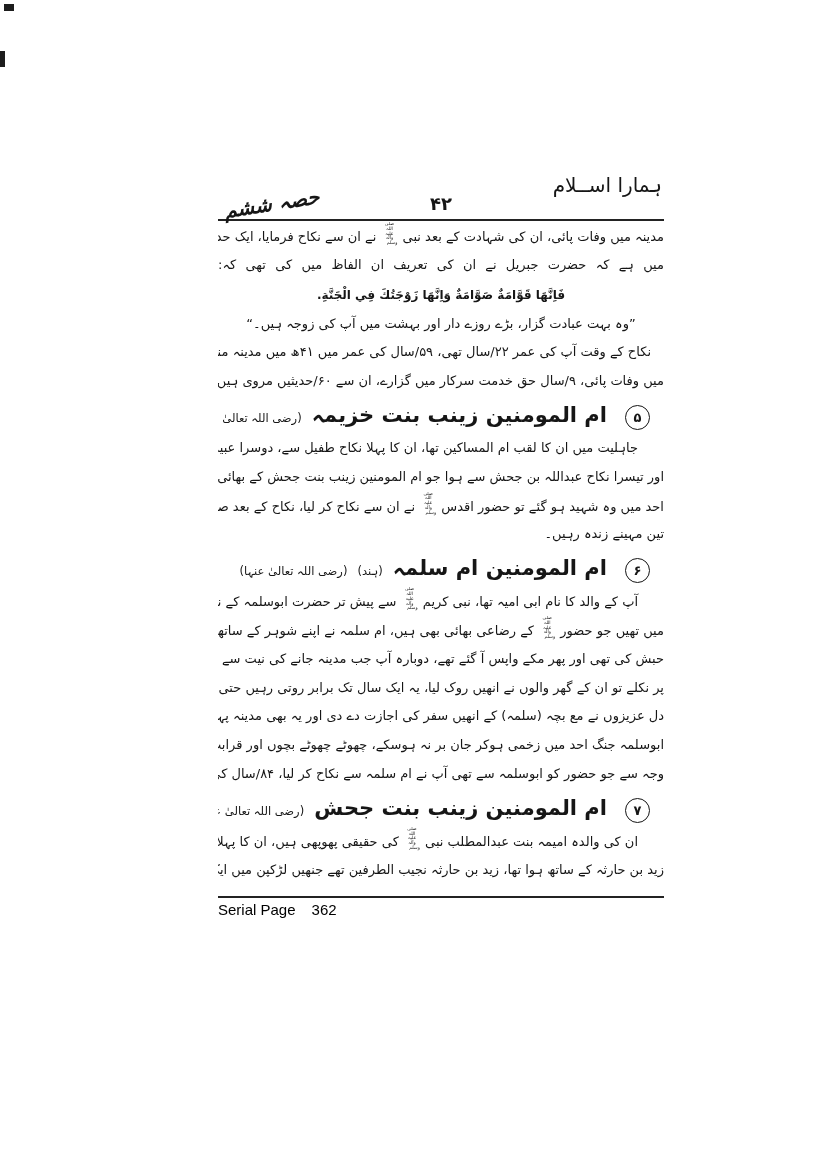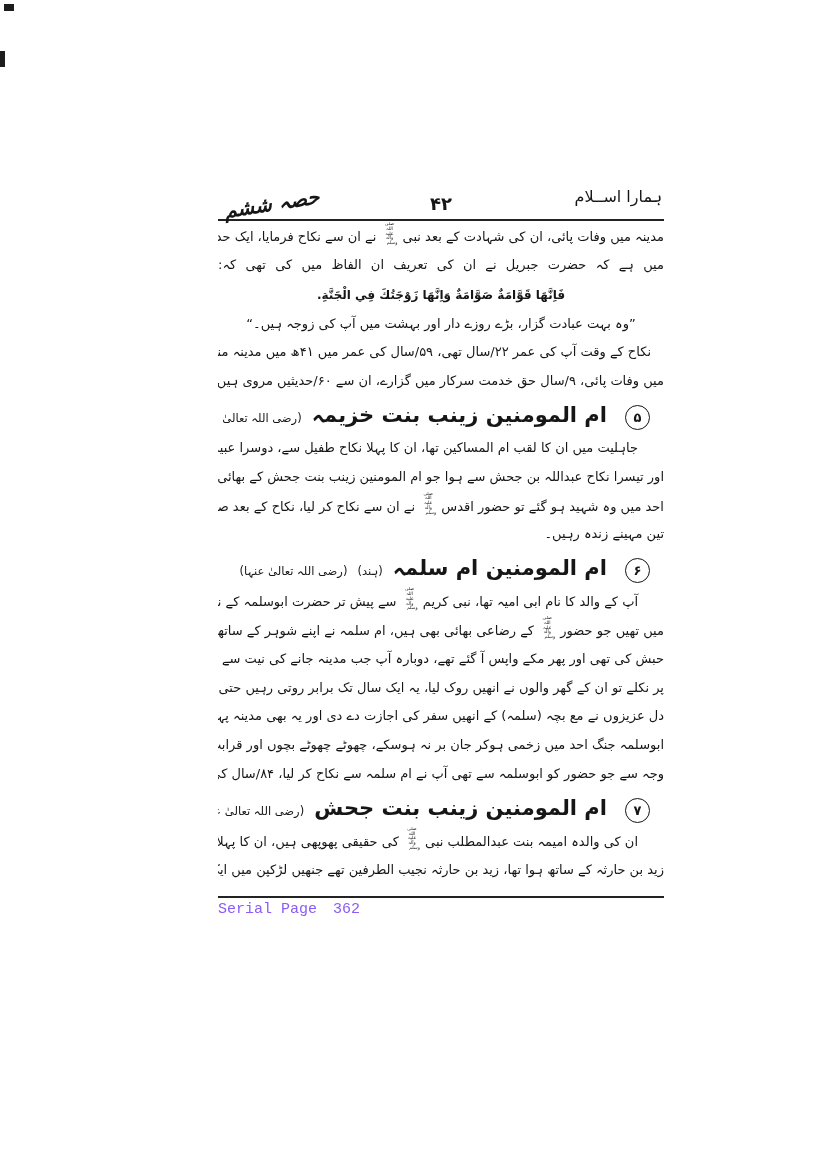--- a/index.html
+++ b/index.html
@@ -3,21 +3,21 @@
 <meta charset="utf-8">
 <style>
   html,body{margin:0;padding:0;background:#e9e9e9;}
   .page{position:relative;width:826px;height:1169px;background:#ffffff;overflow:hidden;
         font-family:"DejaVu Sans",sans-serif;color:#161616;}
   .artifact{position:absolute;background:#1d1d1d;}
   .column{position:absolute;left:218px;top:178px;width:446px;}
 
   
   .page-header{position:relative;height:41px;border-bottom:2.6px solid #232323;}
-  .hdr-right{position:absolute;right:2px;bottom:13px;font-size:16px;letter-spacing:.5px;direction:rtl;}
+  .hdr-right{position:absolute;right:2px;bottom:22px;font-size:20px;letter-spacing:.5px;direction:rtl;}
   .hdr-num{position:absolute;left:50%;transform:translateX(-50%);bottom:5px;font-size:18px;font-weight:bold;}
   .hdr-left{position:absolute;left:8px;bottom:-4px;font-size:20px;font-weight:bold;font-style:italic;
             transform:rotate(-9deg);transform-origin:left bottom;direction:rtl;}
 
   
   .body-text{padding-top:1px;}
   .line{direction:rtl;font-size:13px;line-height:28.8px;height:28.8px;white-space:nowrap;
         overflow:hidden;text-align:justify;text-align-last:justify;}
   .line.endline{text-align:left;text-align-last:right;}
   .line.indent{padding-right:26px;}
@@ -33,21 +33,21 @@
               vertical-align:middle;margin-inline-end:13px;line-height:normal;}
   .h-title{font-size:21px;font-weight:bold;}
   .h-alias,.h-rz{font-size:11.5px;margin-inline-start:5px;}
 
   
   .saw{display:inline-block;width:16px;margin:0 1px;font-size:4.6px;line-height:1.05;
        text-align:center;vertical-align:-3px;white-space:normal;color:#242424;}
 
   
   .footer-rule{margin-top:12px;border-top:2.6px solid #232323;}
-  .page-footer{font-family:Liberation Mono, monospace;font-size:15px;color:#8b5cf6;
+  .page-footer{font-family:Liberation Sans, sans-serif;font-size:15px;color:#000000;
                padding-top:3px;direction:ltr;text-align:left;}
   .serial-num{margin-left:16px;}
 </style>
 </head>
 <body>
 
 <div class="page">
 
   <div class="artifact" style="left:4px;top:4px;width:10px;height:7px;"></div>
   <div class="artifact" style="left:0;top:51px;width:5px;height:16px;"></div>

